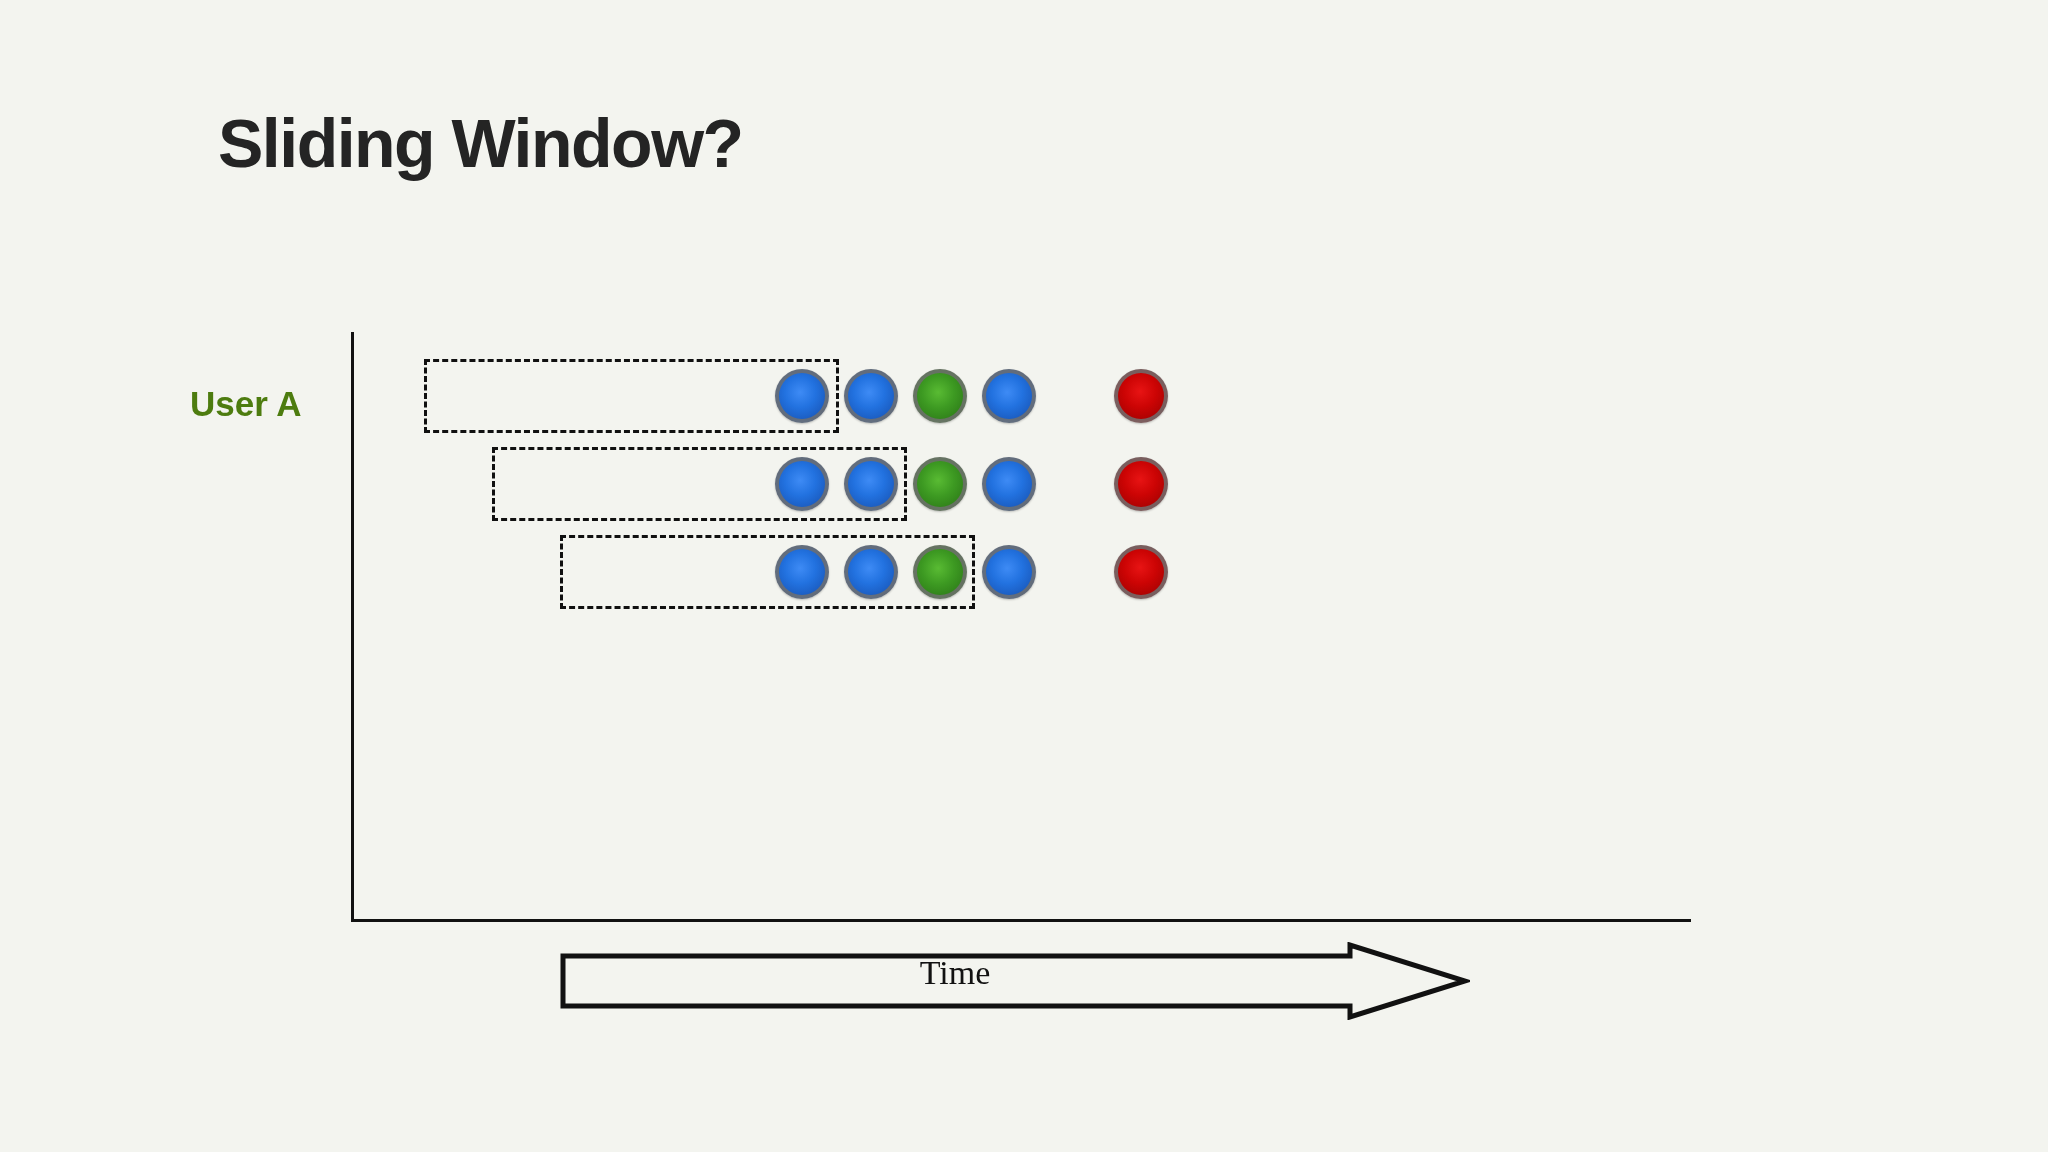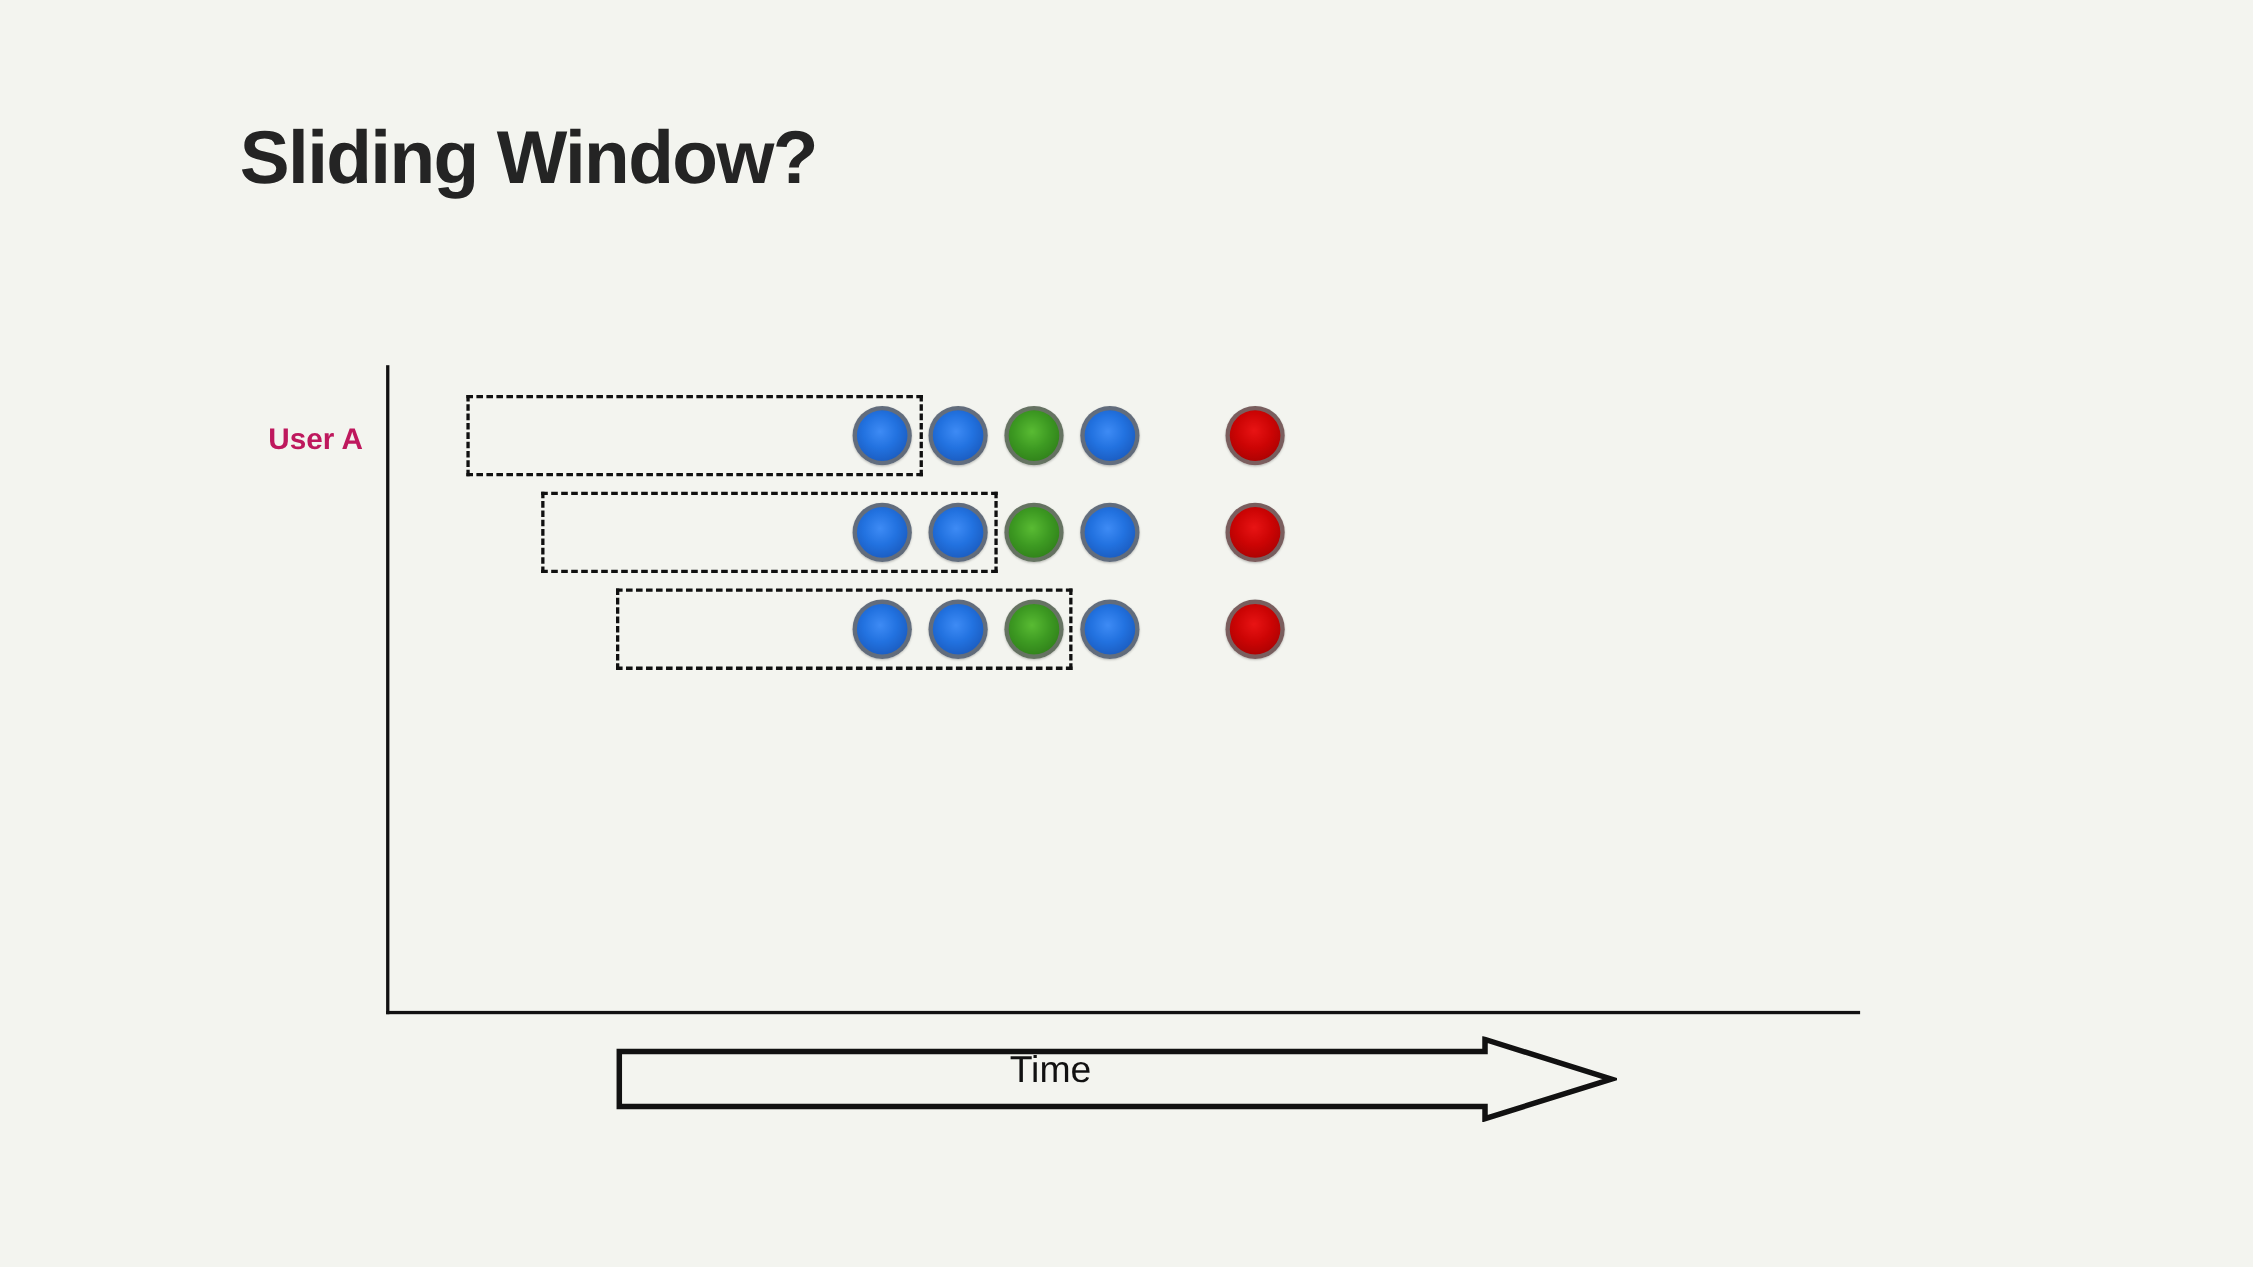--- a/index.html
+++ b/index.html
@@ -52,25 +52,24 @@
     left: 351px;
     top: 875px;
     width: 1340px;
     height: 3px;
     background: #111111;
   }
 
   
   .row-label {
     position: absolute;
-    font-size: 27px;
+    font-size: 35px;
     font-weight: bold;
-    color: #be185d;
+    color: #4d7c0f;
     white-space: nowrap;
-    text-align: right;
   }
 
   
   .plot {
     position: absolute;
     left: 0;
     top: 0;
     width: 2048px;
     height: 1152px;
   }
@@ -117,21 +116,21 @@
     height: 78px;
   }
   .time-label {
     position: absolute;
     left: 560px;
     top: 910px;
     width: 790px;
     text-align: center;
     font-size: 34px;
     color: #111111;
-    font-family: Liberation Sans, sans-serif;
+    font-family: Liberation Serif, serif;
   }
 
   
   .watermark {
     position: absolute;
     left: 76px;
     top: 1068px;
     font-size: 38px;
     color: #6e6e6e;
     white-space: nowrap;

